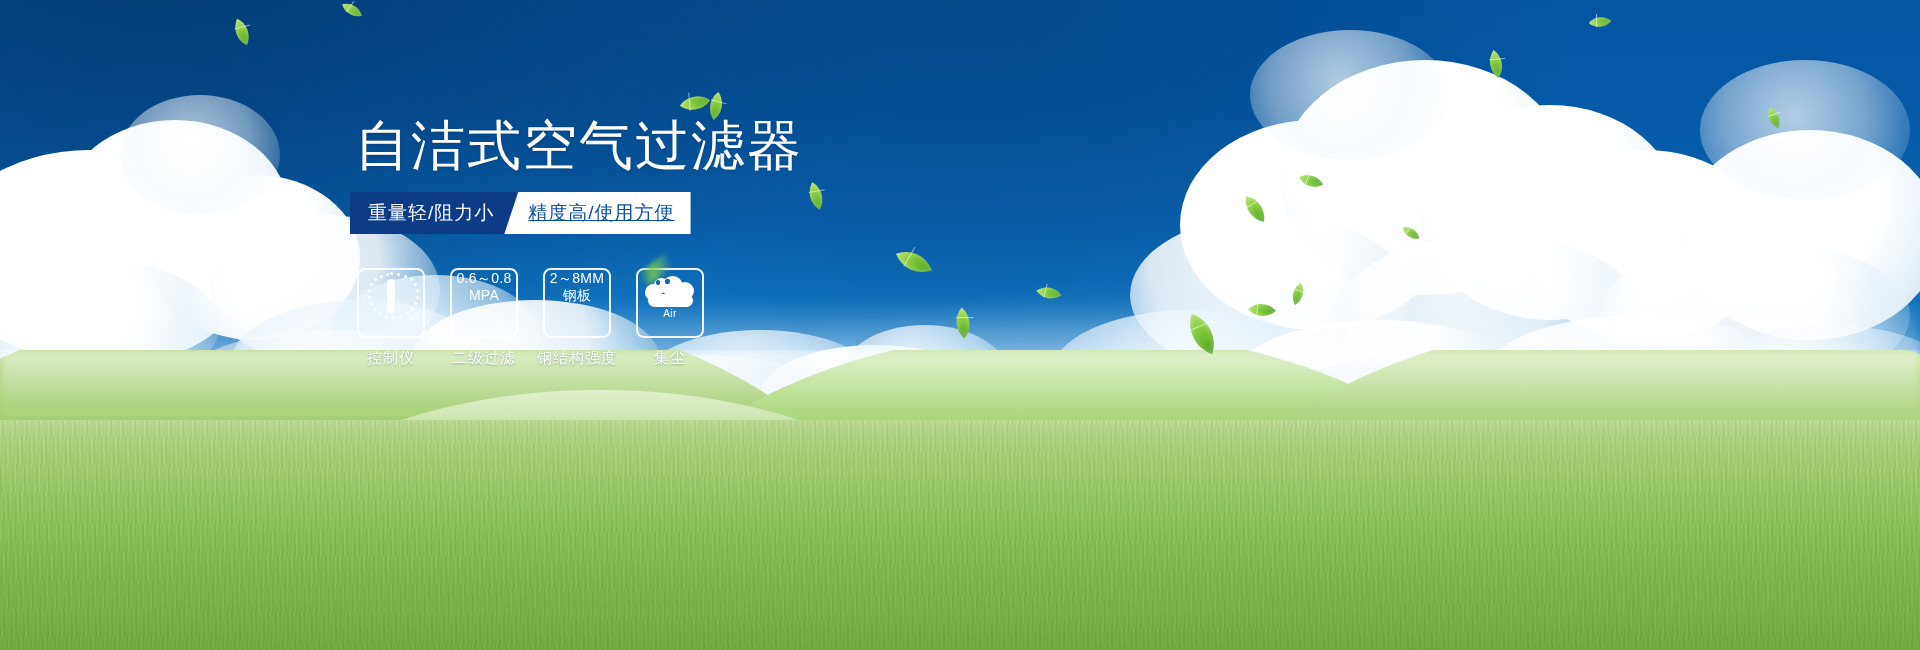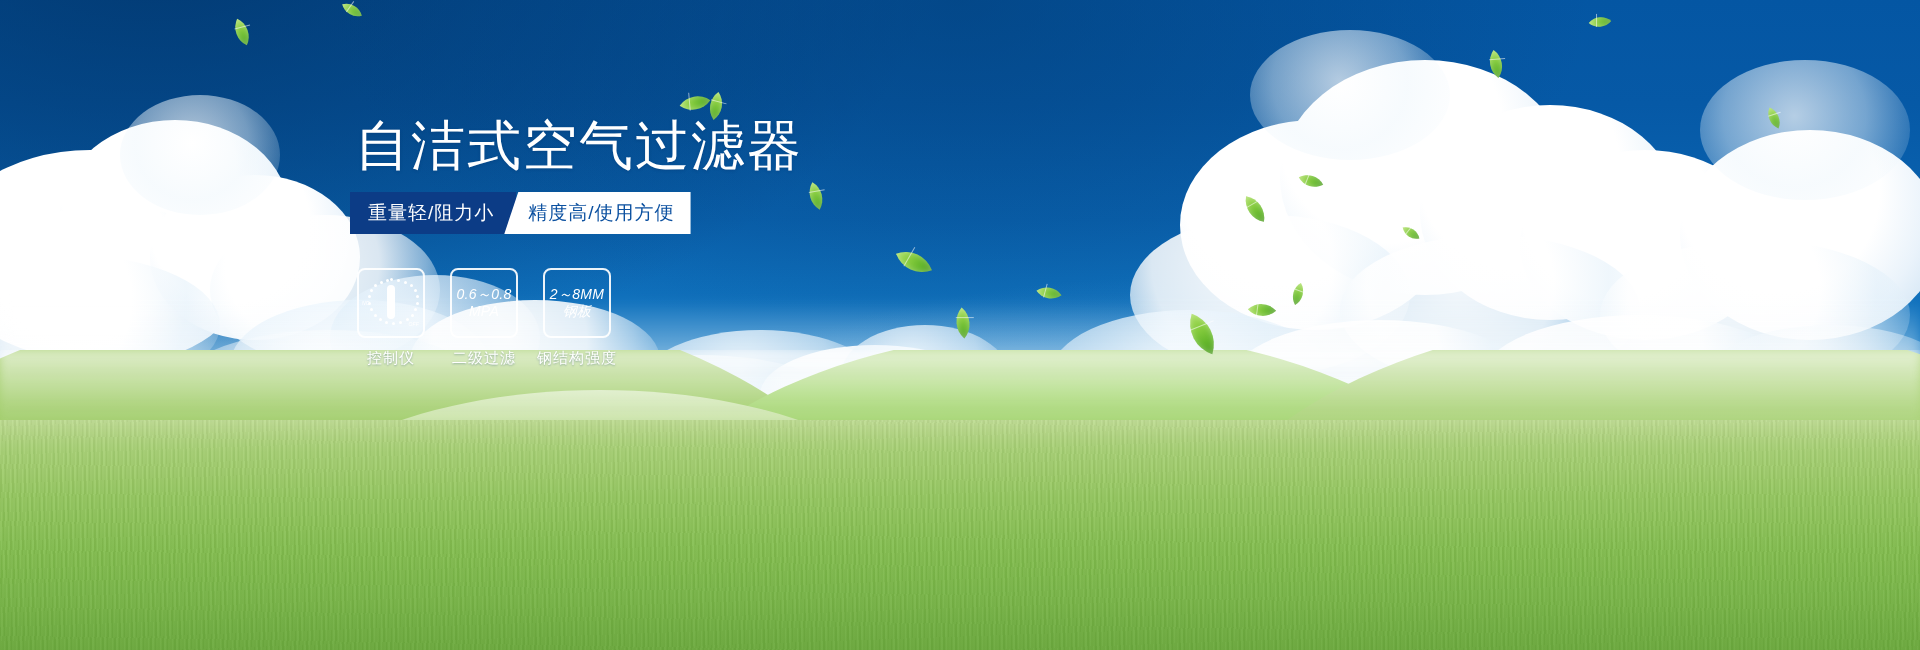--- a/index.html
+++ b/index.html
@@ -93,28 +93,29 @@
     clip-path:polygon(0 0, 100% 0, 100% 100%, 0 100%);
     min-width:154px;
   }
   .tag-white {
     background:#ffffff; color:#0b50a0;
     display:flex; align-items:center; justify-content:center;
     padding:0 16px 0 24px; font-size:19px; letter-spacing:1px;
     clip-path:polygon(14px 0, 100% 0, 100% 100%, 0 100%);
     margin-left:-12px;
     min-width:178px;
+    text-decoration:underline;
   }
 
   .features { position:absolute; left:357px; top:268px; display:flex; gap:25px; }
   .feature { width:68px; display:flex; flex-direction:column; align-items:center; }
   .fbox {
     width:68px; height:70px; border:2px solid rgba(255,255,255,.92);
     border-radius:8px; display:flex; flex-direction:column;
-    align-items:center; justify-content:center; color:#ffffff;font-style:italic;
+    align-items:center; color:#ffffff;
   }
   .fbox .ftext { font-size:14px; line-height:1.18; text-align:center; letter-spacing:.3px; }
   .flabel {
     margin-top:11px; font-size:15px; color:#ffffff; white-space:nowrap;
     letter-spacing:1px; text-shadow:0 1px 2px rgba(0,50,100,.35);
   }
 
   
   .dial { position:relative; width:54px; height:54px; }
   .dial .dot { position:absolute; width:3.2px; height:3.2px; border-radius:50%; background:#fff; }
@@ -351,16 +352,32 @@
       <div class="feature">
         <div class="fbox">
           <div class="ftext">
             <div>2～8MM</div>
             <div>钢板</div>
           </div>
         </div>
         <div class="flabel">钢结构强度</div>
       </div>
 
+      <div class="feature">
+        <div class="fbox">
+          <div class="airicon">
+            <div class="streak"></div>
+            <div class="c" style="left:2px; top:14px; width:17px; height:17px;"></div>
+            <div class="c" style="left:11px; top:8px; width:15px; height:15px;"></div>
+            <div class="c" style="left:19px; top:6px; width:21px; height:21px;"></div>
+            <div class="c" style="left:33px; top:12px; width:18px; height:18px;"></div>
+            <div class="bar" style="left:5px; top:24px; width:45px; height:13px; border-radius:7px;"></div>
+            <div class="bar" style="left:13px; top:10px; width:4px; height:5px; background:#0d63b0;"></div>
+            <div class="bar" style="left:22px; top:9px; width:5px; height:5px; background:#0d63b0;"></div>
+            <div class="air">Air</div>
+          </div>
+        </div>
+        <div class="flabel">集尘</div>
+      </div>
 
     </div>
   </div>
 </div>
 
 </body></html>

